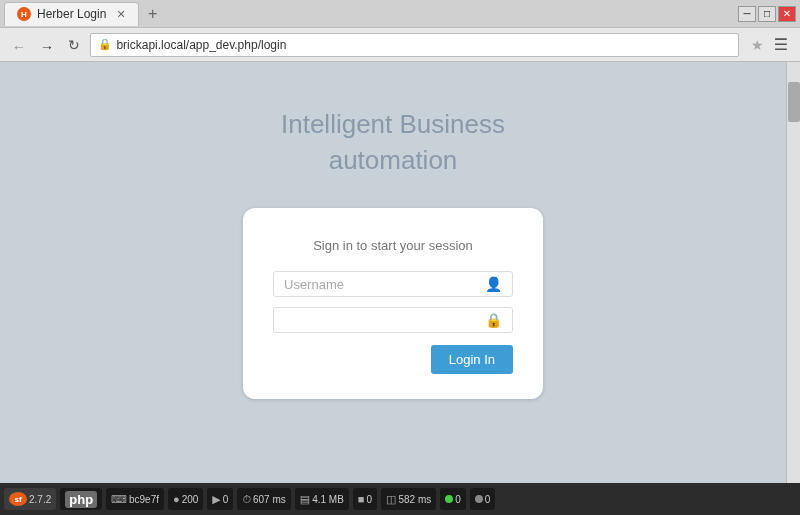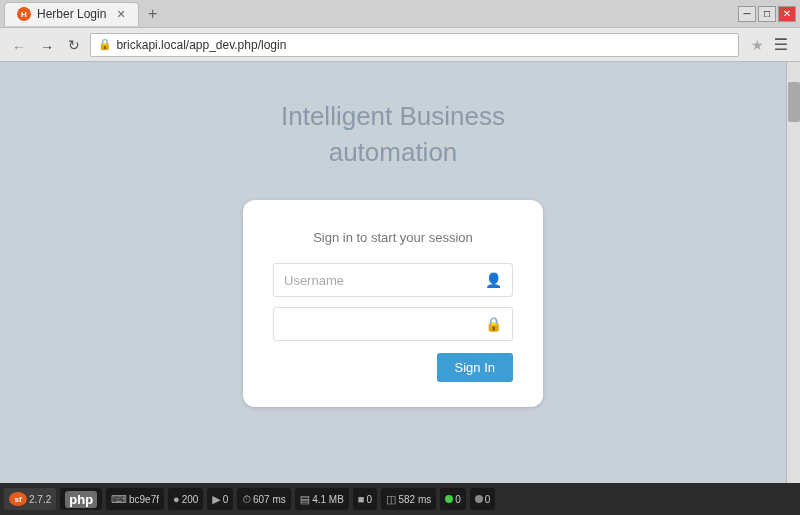--- a/index.html
+++ b/index.html
@@ -233,21 +233,21 @@
       margin-bottom: 18px;
     }
 
     .input-wrapper {
       position: relative;
       margin-bottom: 10px;
     }
 
     .input-wrapper input {
       width: 100%;
-      height: 34px;
+      height: 26px;
       border: 1px solid #ddd;
       border-radius: 3px;
       padding: 0 34px 0 10px;
       font-size: 13px;
       color: #555;
       outline: none;
     }
 
     .input-wrapper input::placeholder {
       color: #aaa;
@@ -354,21 +354,21 @@
       <div class="input-wrapper">
         <input type="text" placeholder="Username" style="">
         <span class="input-icon">👤</span>
       </div>
 
       <div class="input-wrapper">
         <input type="password" style="">
         <span class="input-icon">🔒</span>
       </div>
 
-      <button class="signin-btn">Sign In</button>
+      <button class="signin-btn">Login In</button>
     </div>
 
   </div>
 
   <div class="scrollbar">
     <div class="scroll-thumb"></div>
   </div>
 </div>
 
 <div class="status-bar">

